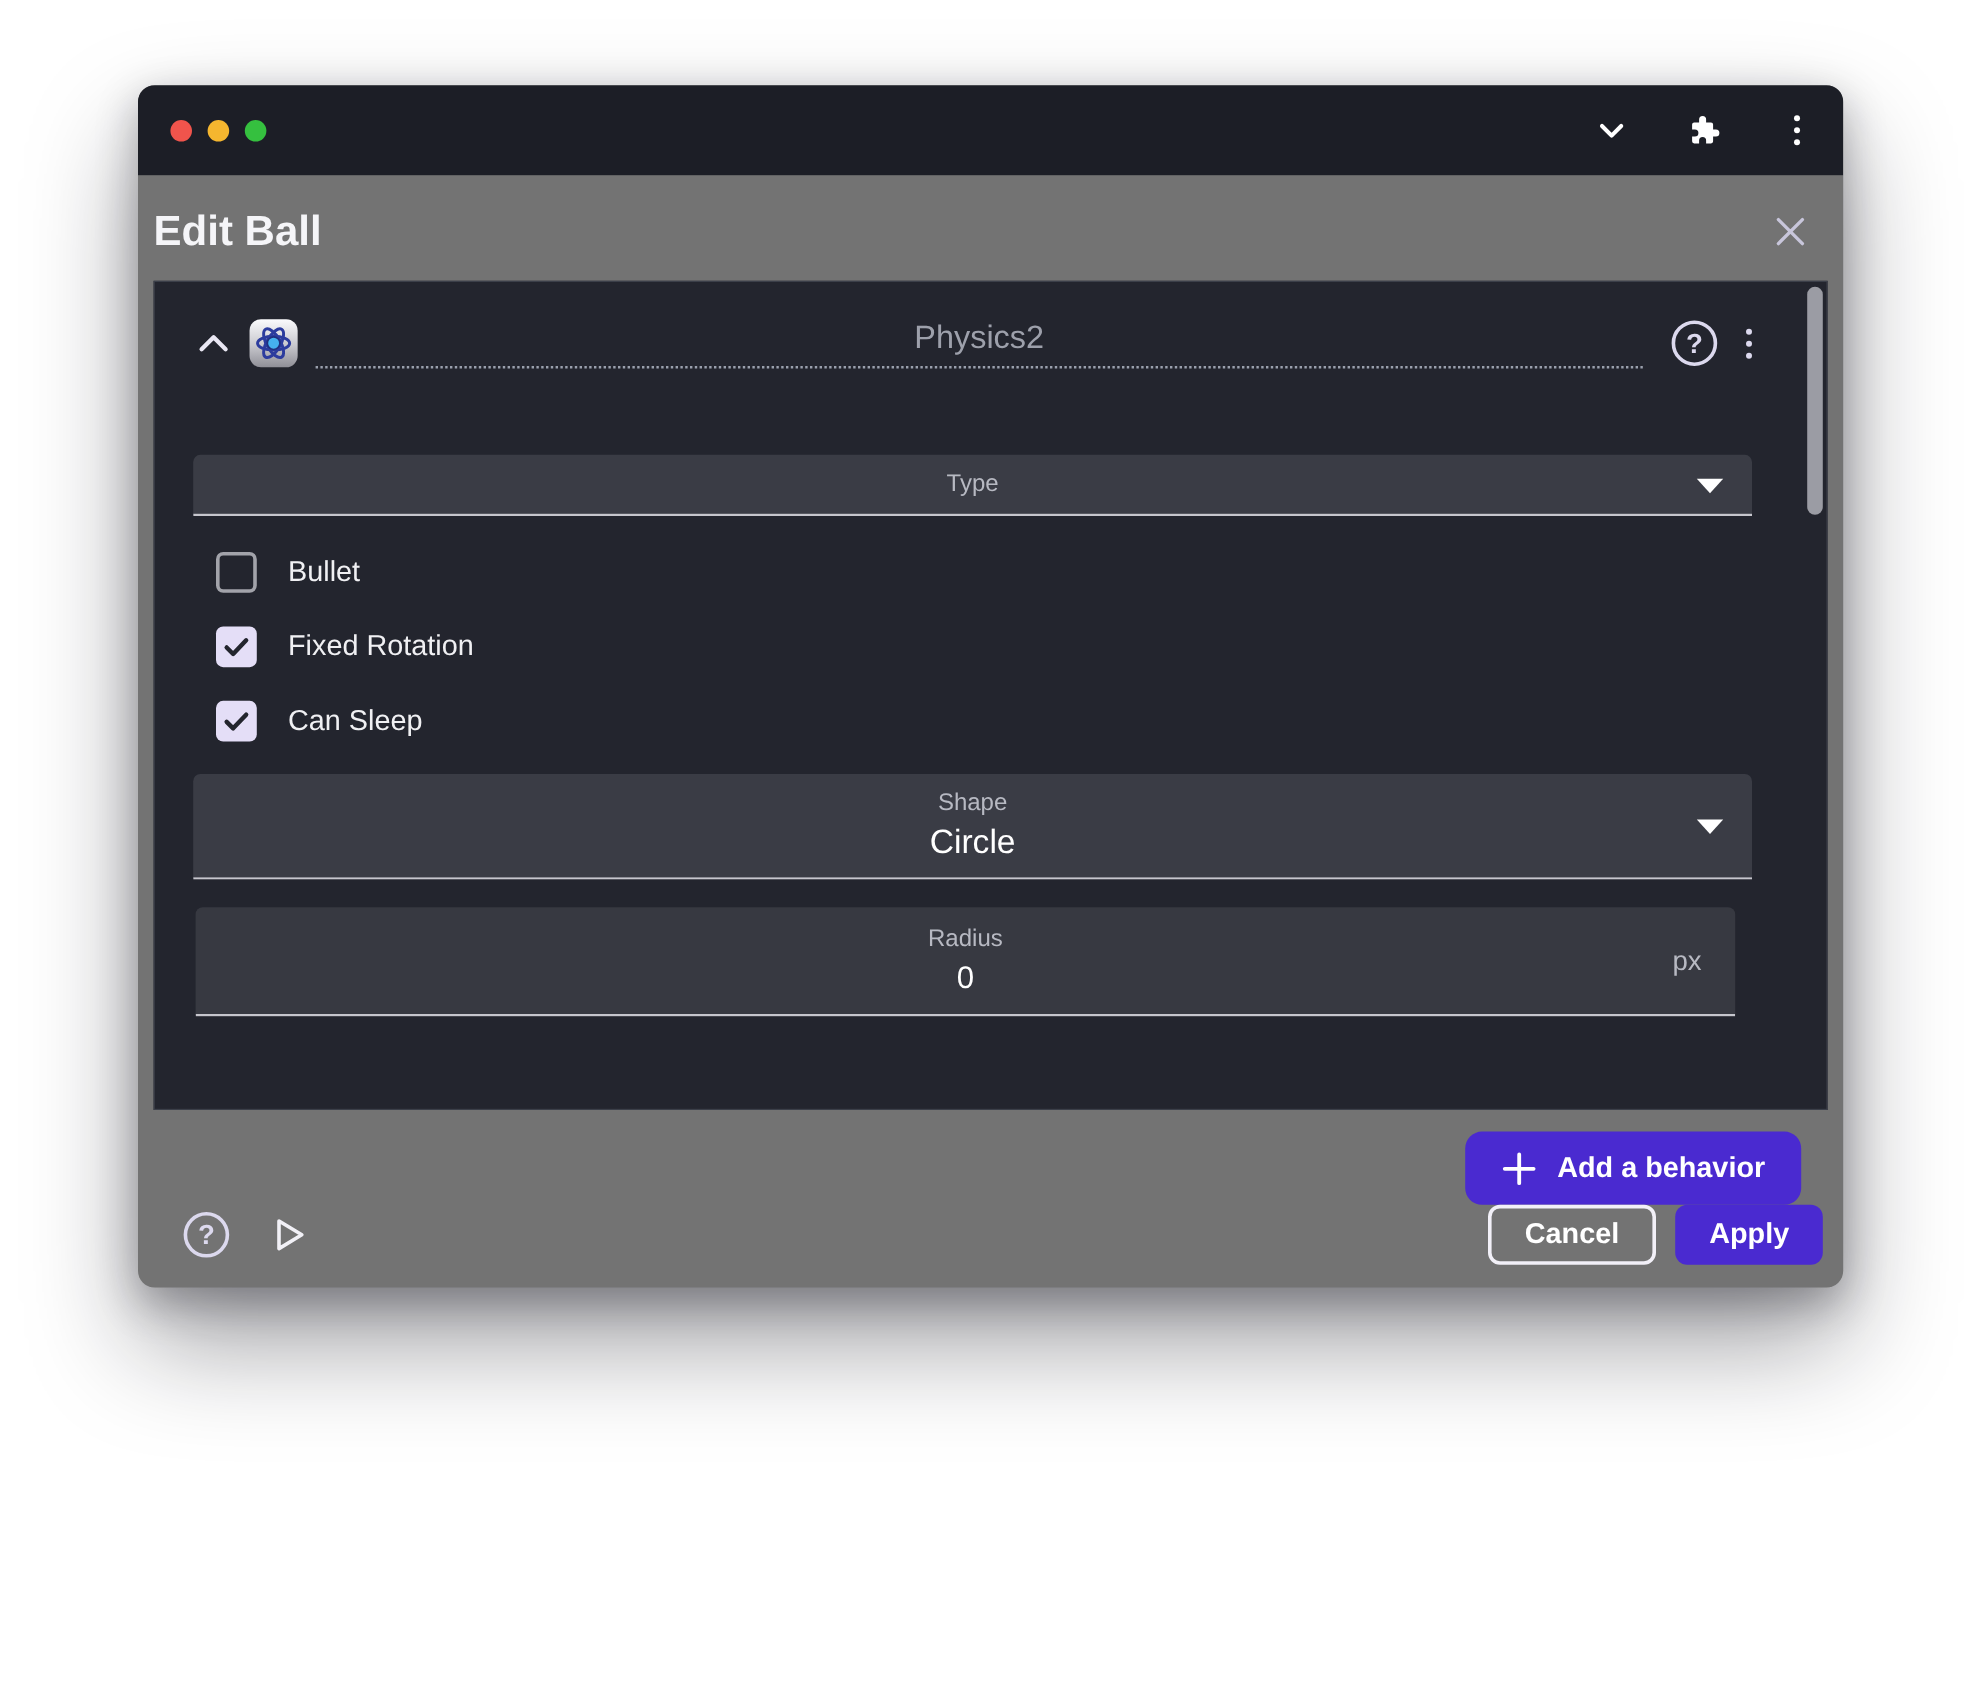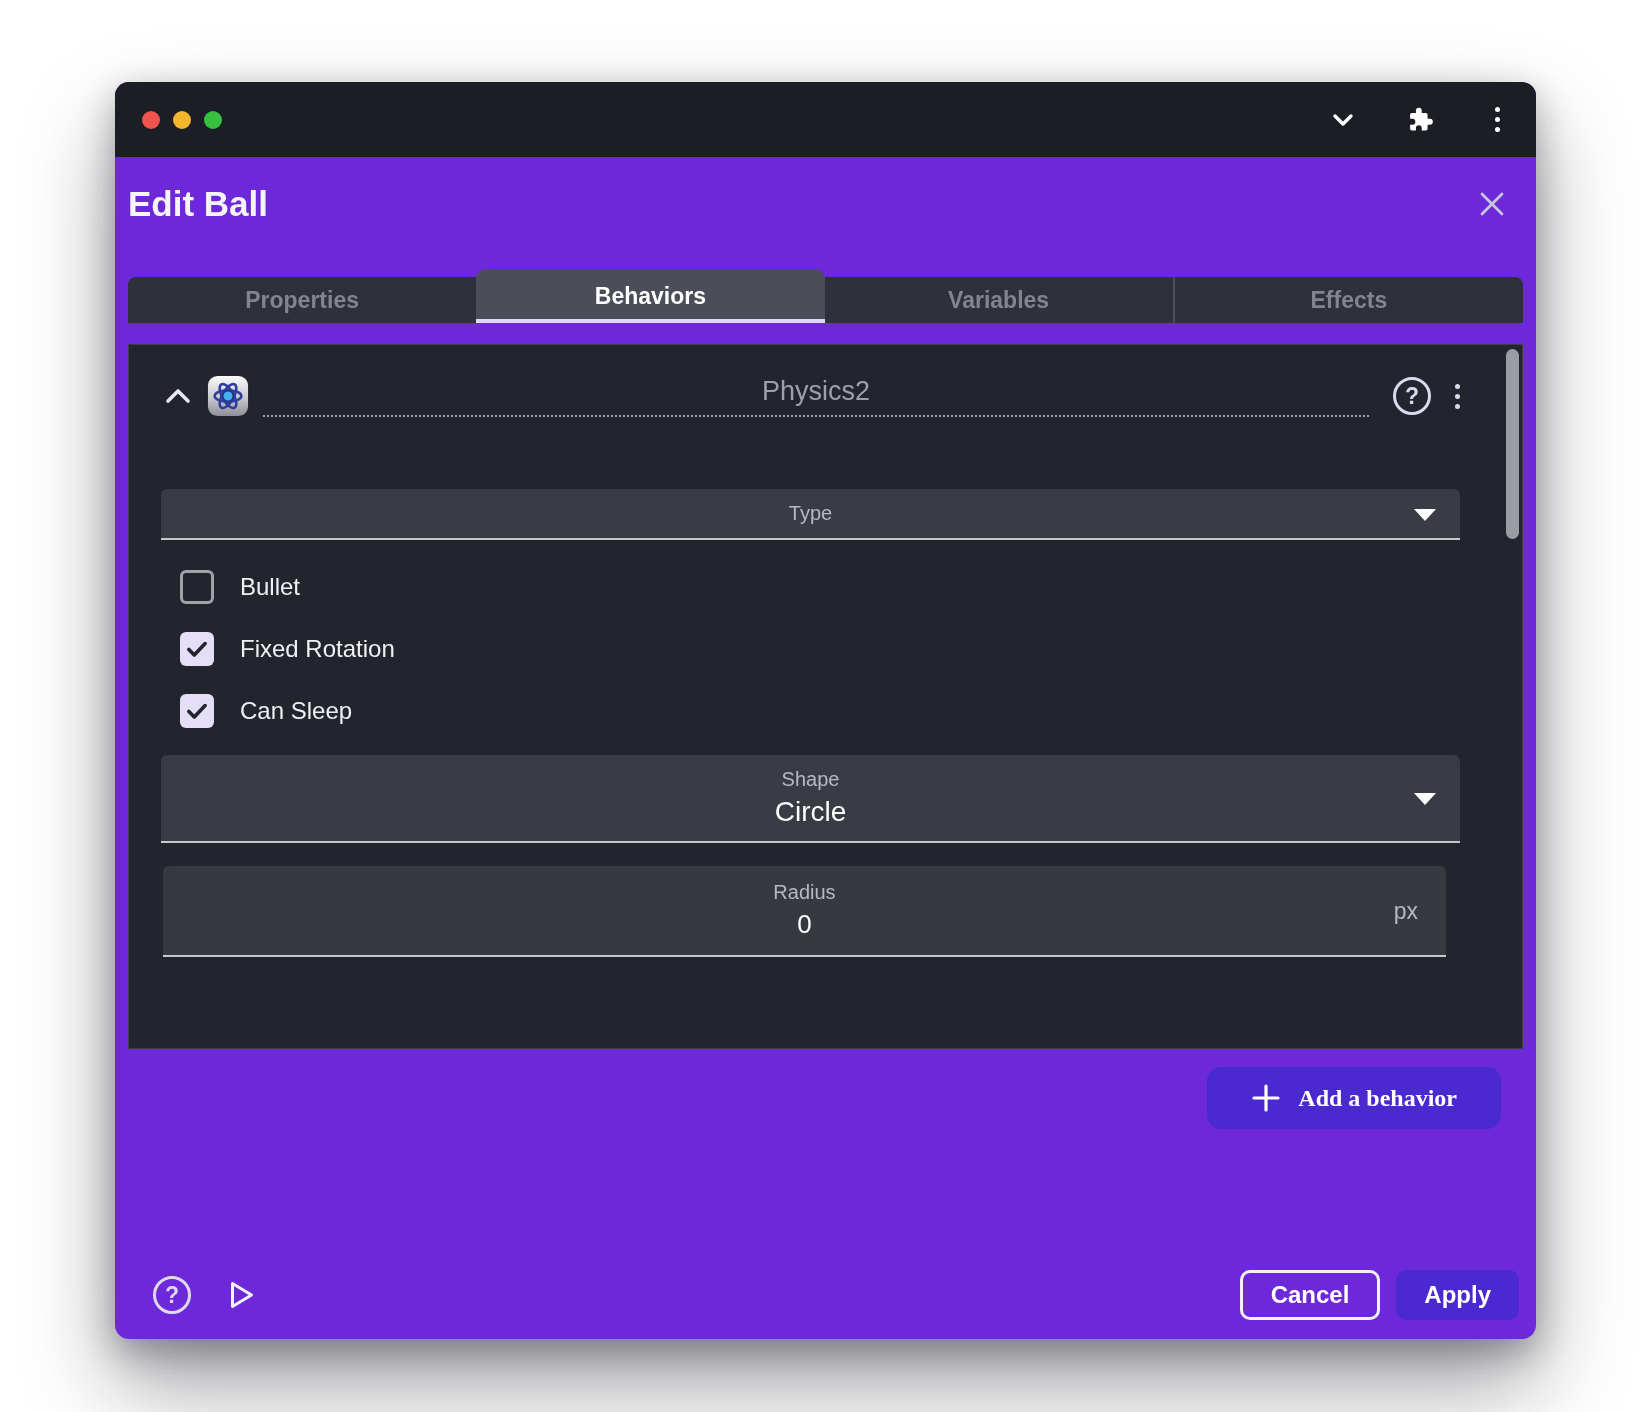--- a/index.html
+++ b/index.html
@@ -1,21 +1,21 @@
 <!DOCTYPE html>
 <html><head>
 <meta charset="utf-8">
 <style>
   * { margin:0; padding:0; box-sizing:border-box; }
   html,body { width:1652px; height:1412px; background:#ffffff; overflow:hidden;
               font-family:"Liberation Sans","DejaVu Sans",sans-serif; }
   .stage { position:relative; width:1652px; height:1412px; background:#ffffff; }
 
-  .window { position:absolute; left:115px; top:82px; width:1421px; height:1257px;
-            border-radius:14px; background:#6d28d9; overflow:hidden;
+  .window { position:absolute; left:115px; top:71px; width:1421px; height:1002px;
+            border-radius:14px; background:#737373; overflow:hidden;
             display:flex; flex-direction:column;
             box-shadow:0 45px 90px rgba(15,15,25,0.40), 0 12px 35px rgba(15,15,25,0.30); }
 
   
   .titlebar { height:75px; flex:none; background:#1c1e26; display:flex; align-items:center;
               padding:0 24px 0 27px; }
   .lights { display:flex; gap:13px; align-items:center; }
   .light { width:18px; height:18px; border-radius:50%; }
   .light.red { background:#f0544c; } .light.yellow { background:#f5b62f; } .light.green { background:#35c03f; }
   .tb-icons { margin-left:auto; display:flex; align-items:center; gap:47px; }
@@ -76,22 +76,22 @@
                   border-bottom:2px solid #c6c6cd; padding:15px 24px; position:relative; }
   .radius-field .field-value { font-size:26px; }
   .unit { position:absolute; right:28px; top:50%; transform:translateY(-50%);
           font-size:23px; color:#b7b9c2; }
 
   .scroll-thumb { position:absolute; top:4px; right:3px; width:13px; height:190px;
                   background:#9b9ca4; border-radius:7px; cursor:pointer; }
 
   
   .add-behavior { margin:18px 22px 0 auto; height:62px; display:flex; align-items:center; gap:17px;
-                  background:#4a2ad0; color:#ffffff; border:none; border-radius:14px; padding:0 44px;
-                  font-size:24px; font-weight:bold; font-family:Liberation Serif, serif; cursor:pointer;justify-content:flex-end; }
+                  background:#4a2ad0; color:#ffffff; border:none; border-radius:14px; padding:0 30px;
+                  font-size:24px; font-weight:bold; font-family:Liberation Sans, sans-serif; cursor:pointer;justify-content:flex-end; }
 
   
   .footer { margin-top:auto; display:flex; align-items:center; padding:0 4px 19px 15px; }
   .footer-icons { display:flex; align-items:center; gap:32px; margin-left:10px; }
   .footer-btns { margin-left:auto; display:flex; gap:16px;align-items:center; }
   .btn { height:50px; border-radius:10px; font-size:24px; font-weight:bold; font-family:inherit;
          padding:0 28px; display:flex; align-items:center; cursor:pointer; }
   .btn-cancel { border:3px solid #f2f0f8; color:#ffffff; background:transparent; }
   .btn-apply { background:#4a2ad0; color:#ffffff; border:none; }
 </style>
@@ -132,26 +132,20 @@
 
       <div class="dialog-header">
         <div class="dialog-title">Edit Ball</div>
         <div class="close-btn">
           <svg width="30" height="30" viewBox="0 0 30 30">
               <path d="M5 5l20 20M25 5L5 25" stroke="#c8c6db" stroke-width="2.8" stroke-linecap="round"></path>
             </svg>
         </div>
       </div>
 
-      <div class="tabs">
-        <div class="tab">Properties</div>
-        <div class="tab active">Behaviors</div>
-        <div class="tab">Variables</div>
-        <div class="tab tab-effects">Effects</div>
-      </div>
 
       <div class="panel">
 
         <div class="behavior-header">
           <div class="collapse-btn">
             <svg width="26" height="16" viewBox="0 0 26 16">
                 <path d="M3 13L13 3l10 10" fill="none" stroke="#e9e7f3" stroke-width="3.6" stroke-linecap="round" stroke-linejoin="round"></path>
               </svg>
           </div>
           <div class="behavior-icon">

